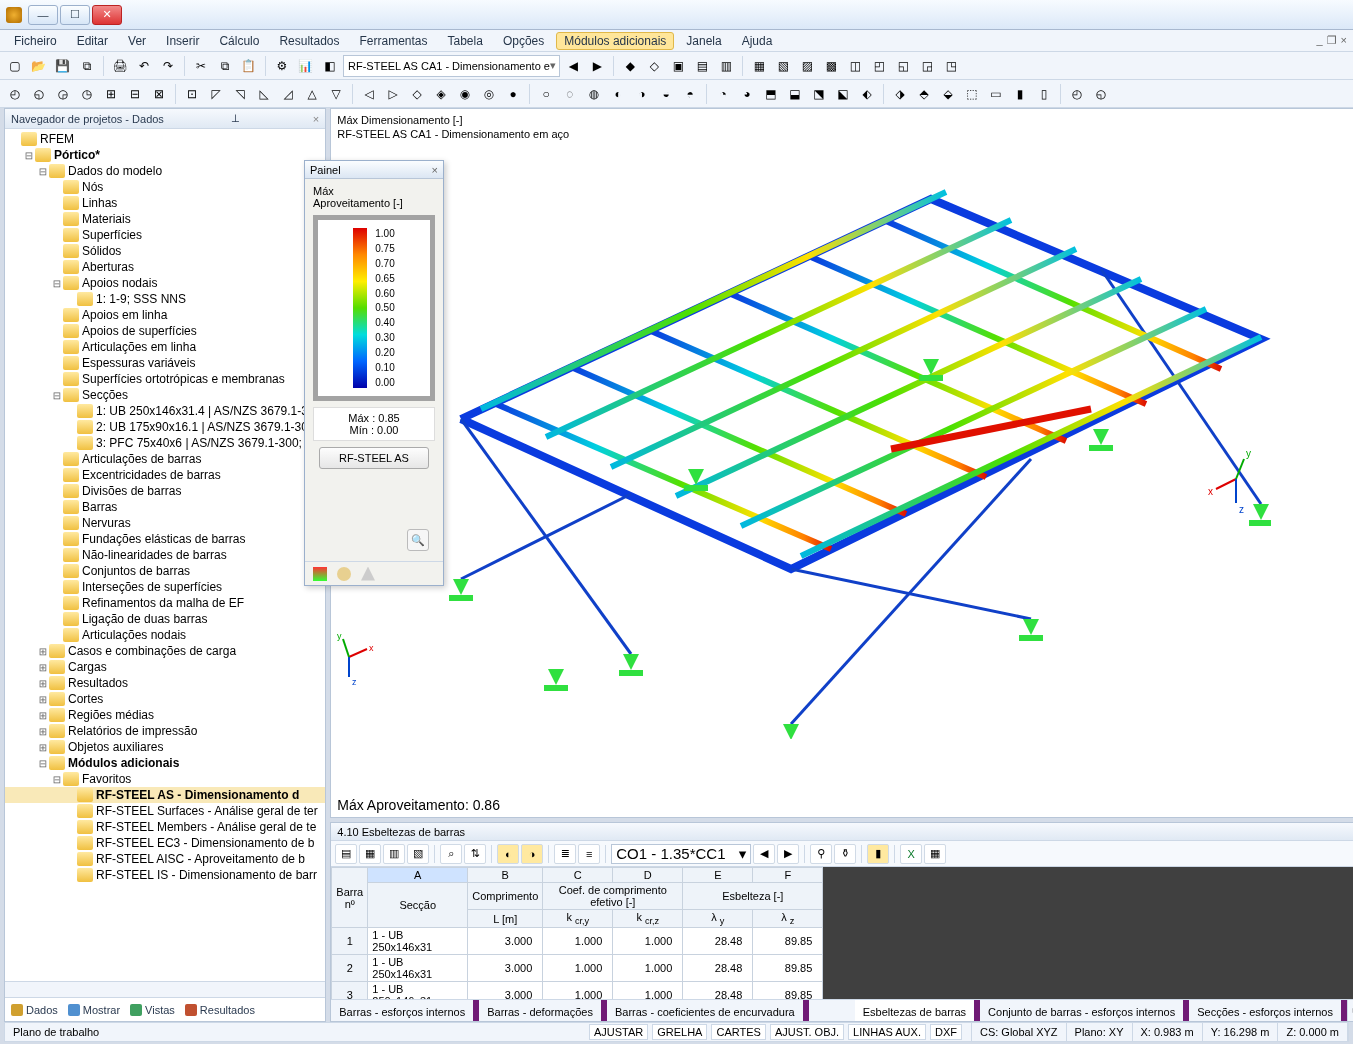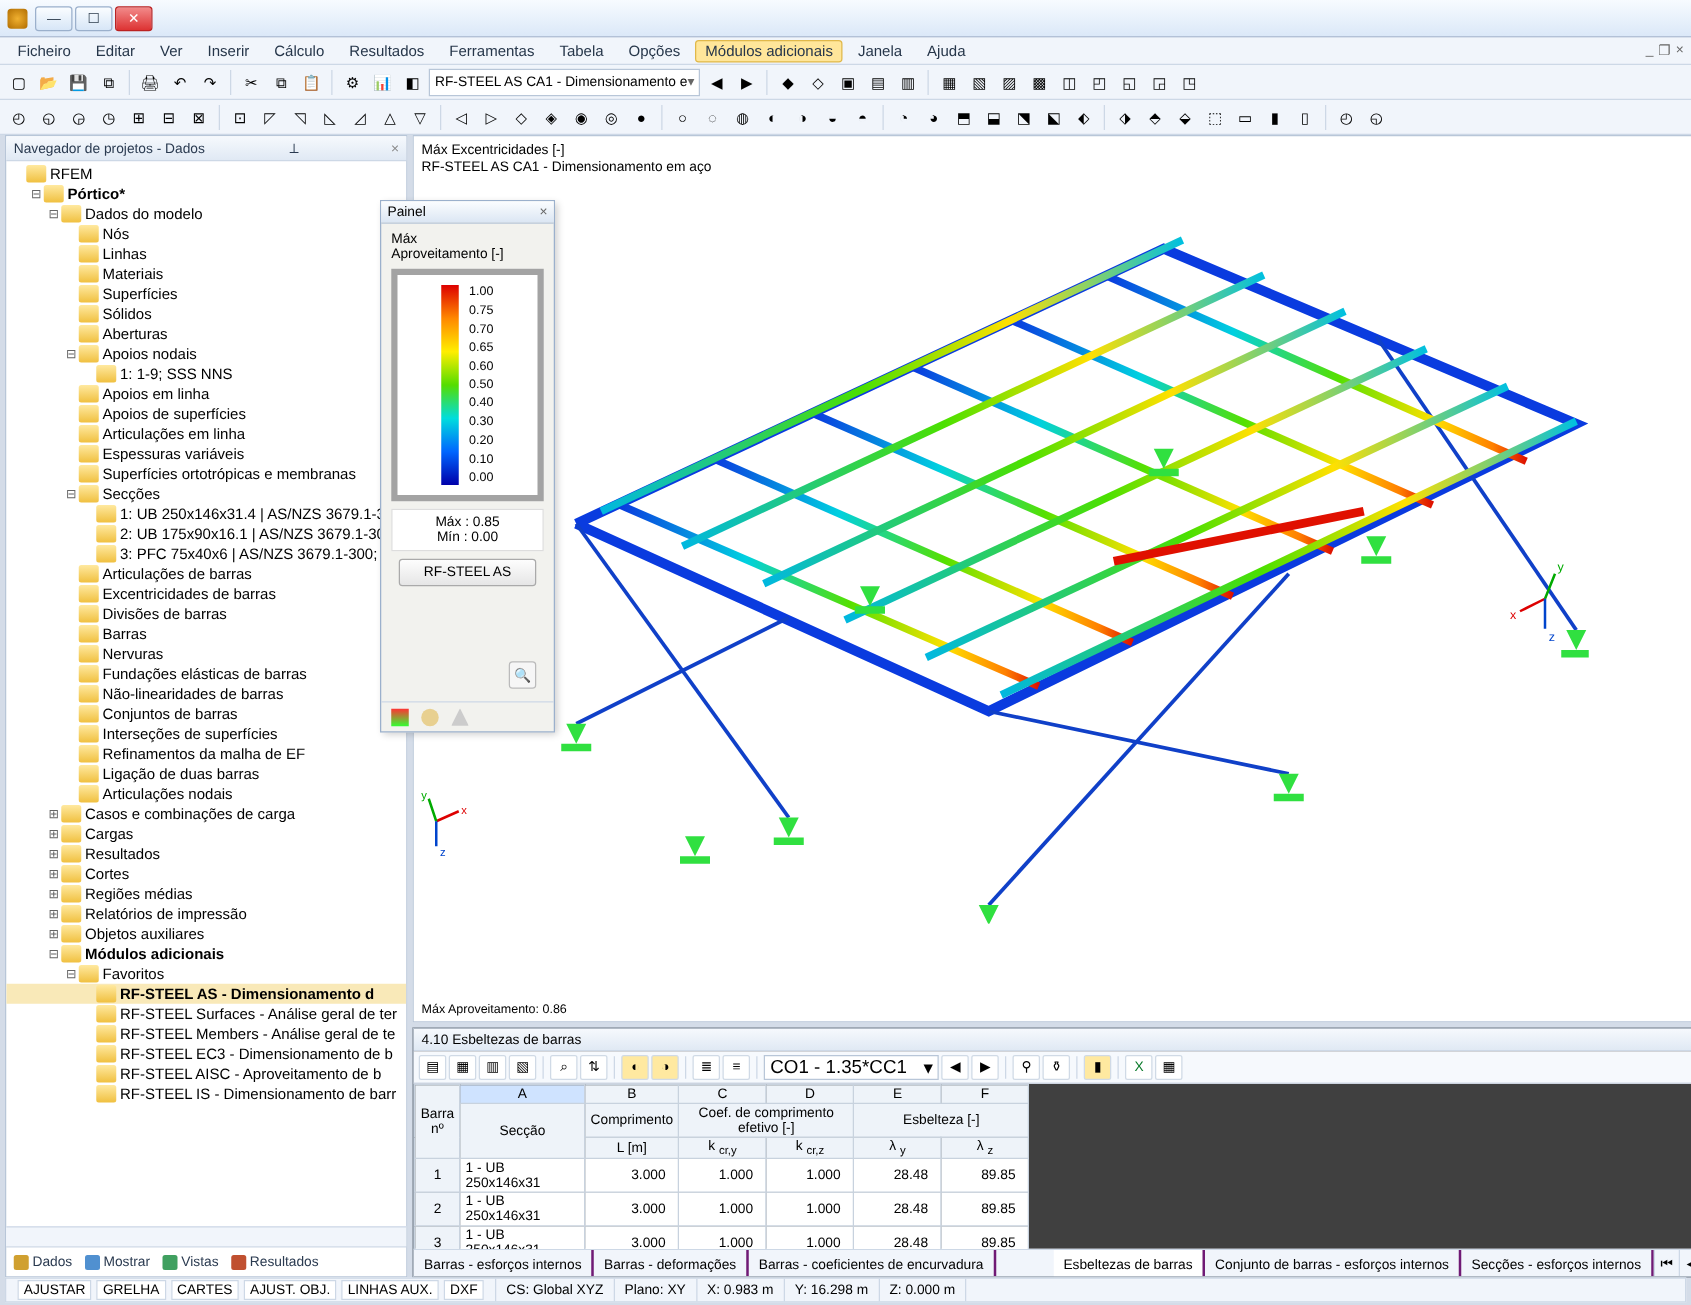--- a/index.html
+++ b/index.html
@@ -41,21 +41,21 @@
 .tree .node.sel { background:#f9e9b8;}
 .tree-tabs { height:24px; border-top:1px solid #cdd8e6; display:flex; align-items:center; gap:10px; padding:0 6px; font-size:11px;}
 .tree-tabs .ttab{display:flex;align-items:flex-end;gap:3px;color:#2a3a50;}
 .tree-tabs .ttab .ti{width:12px;height:12px;border-radius:2px;}
 .left-scroll{height:16px;border-top:1px solid #cdd8e6;background:#f1f5fb;}
 
 
 .right-zone { flex:1; display:flex; flex-direction:column; gap:4px;}
 .view3d { flex:1; background:#fff; border:1px solid #b8c6d8; position:relative; overflow:hidden;}
 .view3d .caption{position:absolute;left:6px;top:4px;font-size:11px;color:#000;line-height:14px;}
-.view3d .footer-cap{position:absolute;left:6px;bottom:4px;font-size:10px;}
+.view3d .footer-cap{position:absolute;left:6px;bottom:4px;font-size:14px;}
 .view3d svg{position:absolute; left:0; top:0;}
 
 
 .panel { position:absolute; left:304px; top:160px; width:140px; border:1px solid #9bb0cc; background:#f2f2ee; box-shadow:2px 2px 6px rgba(0,0,0,.2);}
 .panel .phdr{height:18px;background:linear-gradient(#fbfdff,#dbe6f3);border-bottom:1px solid #b8c6d8;font-size:11px;padding:2px 5px;display:flex;align-items:center;}
 .panel .phdr .x{margin-left:auto;color:#666;}
 .panel .pbody{padding:6px 8px;font-size:11px;}
 .panel .legend{background:#fff;border:5px solid #a3a3a3;margin:6px auto;padding:8px 6px;display:flex;gap:8px;justify-content:center;}
 .panel .gradbar{width:14px;height:160px;background:linear-gradient(to bottom,#dd0000,#ff8800,#ffee00,#55dd00,#00dddd,#0066ff,#0000aa);}
 .panel .ticks{display:flex;flex-direction:column;justify-content:space-between;font-size:10px;}
@@ -74,21 +74,21 @@
 .table-pane .ttoolbar .tcmb{height:20px;border:1px solid #b8c6d8;background:#fff;min-width:140px;font-size:15px;padding:0 4px;display:flex;align-items:center;}
 .grid-wrap{flex:1;overflow:auto;}
 table.grid{border-collapse:collapse;font-size:11px;}
 table.grid th,table.grid td{border:1px solid #c8d2de;padding:1px 4px;text-align:center;background:#fff;}
 table.grid th{background:#eef3f9;font-weight:normal;}
 table.grid th.colA{background:#cfe3ff;}
 table.grid .rownum{background:#eef3f9;width:28px;}
 table.grid td.lal{text-align:left;}
 table.grid td.ral{text-align:right;padding-right:10px;}
 .table-tabs{height:22px;border-top:1px solid #cdd8e6;display:flex;align-items:stretch;font-size:11px;background:#f1f5fb;overflow:hidden;}
-.table-tabs .tt{padding:6px 8px;border-right:2px solid #701a75;white-space:nowrap;}
+.table-tabs .tt{padding:6px 8px;border-right:6px solid #701a75;white-space:nowrap;}
 .table-tabs .tt.act{background:#fff;margin-left:46px;}
 .table-tabs .navbtns{margin-left:auto;display:flex;}
 .table-tabs .navbtns .nb{width:20px;border-left:1px solid #cdd8e6;display:flex;align-items:center;justify-content:center;}
 
 
 .statusbar{position:absolute;left:4px;right:4px;bottom:2px;height:20px;background:#f1f5fb;border:1px solid #cdd8e6;display:flex;align-items:center;font-size:11px;}
 .statusbar .sseg{padding:0 8px;border-right:1px solid #cdd8e6;height:100%;display:flex;align-items:center;}
 .statusbar .sseg.grow{flex:1;border-right:none;}
 .statusbar .sbtn{border:1px solid #cdd8e6;background:#fff;margin:0 1px;padding:1px 4px;}
 
@@ -516,21 +516,21 @@
         <div class="ttab"><span class="ti" style="background:#d0a030"></span>Dados</div>
         <div class="ttab"><span class="ti" style="background:#5090d0"></span>Mostrar</div>
         <div class="ttab"><span class="ti" style="background:#40a060"></span>Vistas</div>
         <div class="ttab"><span class="ti" style="background:#c05030"></span>Resultados</div>
       </div>
   </div>
 
   <div class="right-zone">
     <div class="view3d">
       <div class="caption">
-        <div>Máx Excentricidades [-]</div>
+        <div>Máx Dimensionamento [-]</div>
         <div>RF-STEEL AS CA1 - Dimensionamento em aço</div>
       </div>
       <svg width="940" height="630">
         <defs>
           <linearGradient id="gbeam" x1="0" y1="0" x2="1" y2="0">
             <stop offset="0%" stop-color="#0a3bdf"></stop>
               <stop offset="30%" stop-color="#00d0e0"></stop>
             <stop offset="55%" stop-color="#55e000"></stop>
               <stop offset="78%" stop-color="#ffe000"></stop>
             <stop offset="92%" stop-color="#ff8000"></stop>
@@ -772,20 +772,21 @@
     <div class="zoombtn">🔍</div>
   </div>
   <div class="pfoot">
     <div class="pi" style="background:linear-gradient(#f33,#3f3);"></div>
     <div class="pi" style="background:#e8d090;border-radius:50%;"></div>
     <div class="pi" style="background:#ccc;clip-path:polygon(50% 0,100% 100%,0 100%);"></div>
   </div>
 </div>
 
 <div class="statusbar">
+  <div class="sseg grow">Plano de trabalho</div>
   <div class="sseg" id="stoggles" style="gap:2px;">
       <span class="sbtn">AJUSTAR</span>
       <span class="sbtn">GRELHA</span>
       <span class="sbtn">CARTES</span>
       <span class="sbtn">AJUST. OBJ.</span>
       <span class="sbtn">LINHAS AUX.</span>
       <span class="sbtn">DXF</span>
     </div>
   <div class="sseg">CS: Global XYZ</div>
   <div class="sseg">Plano: XY</div>

